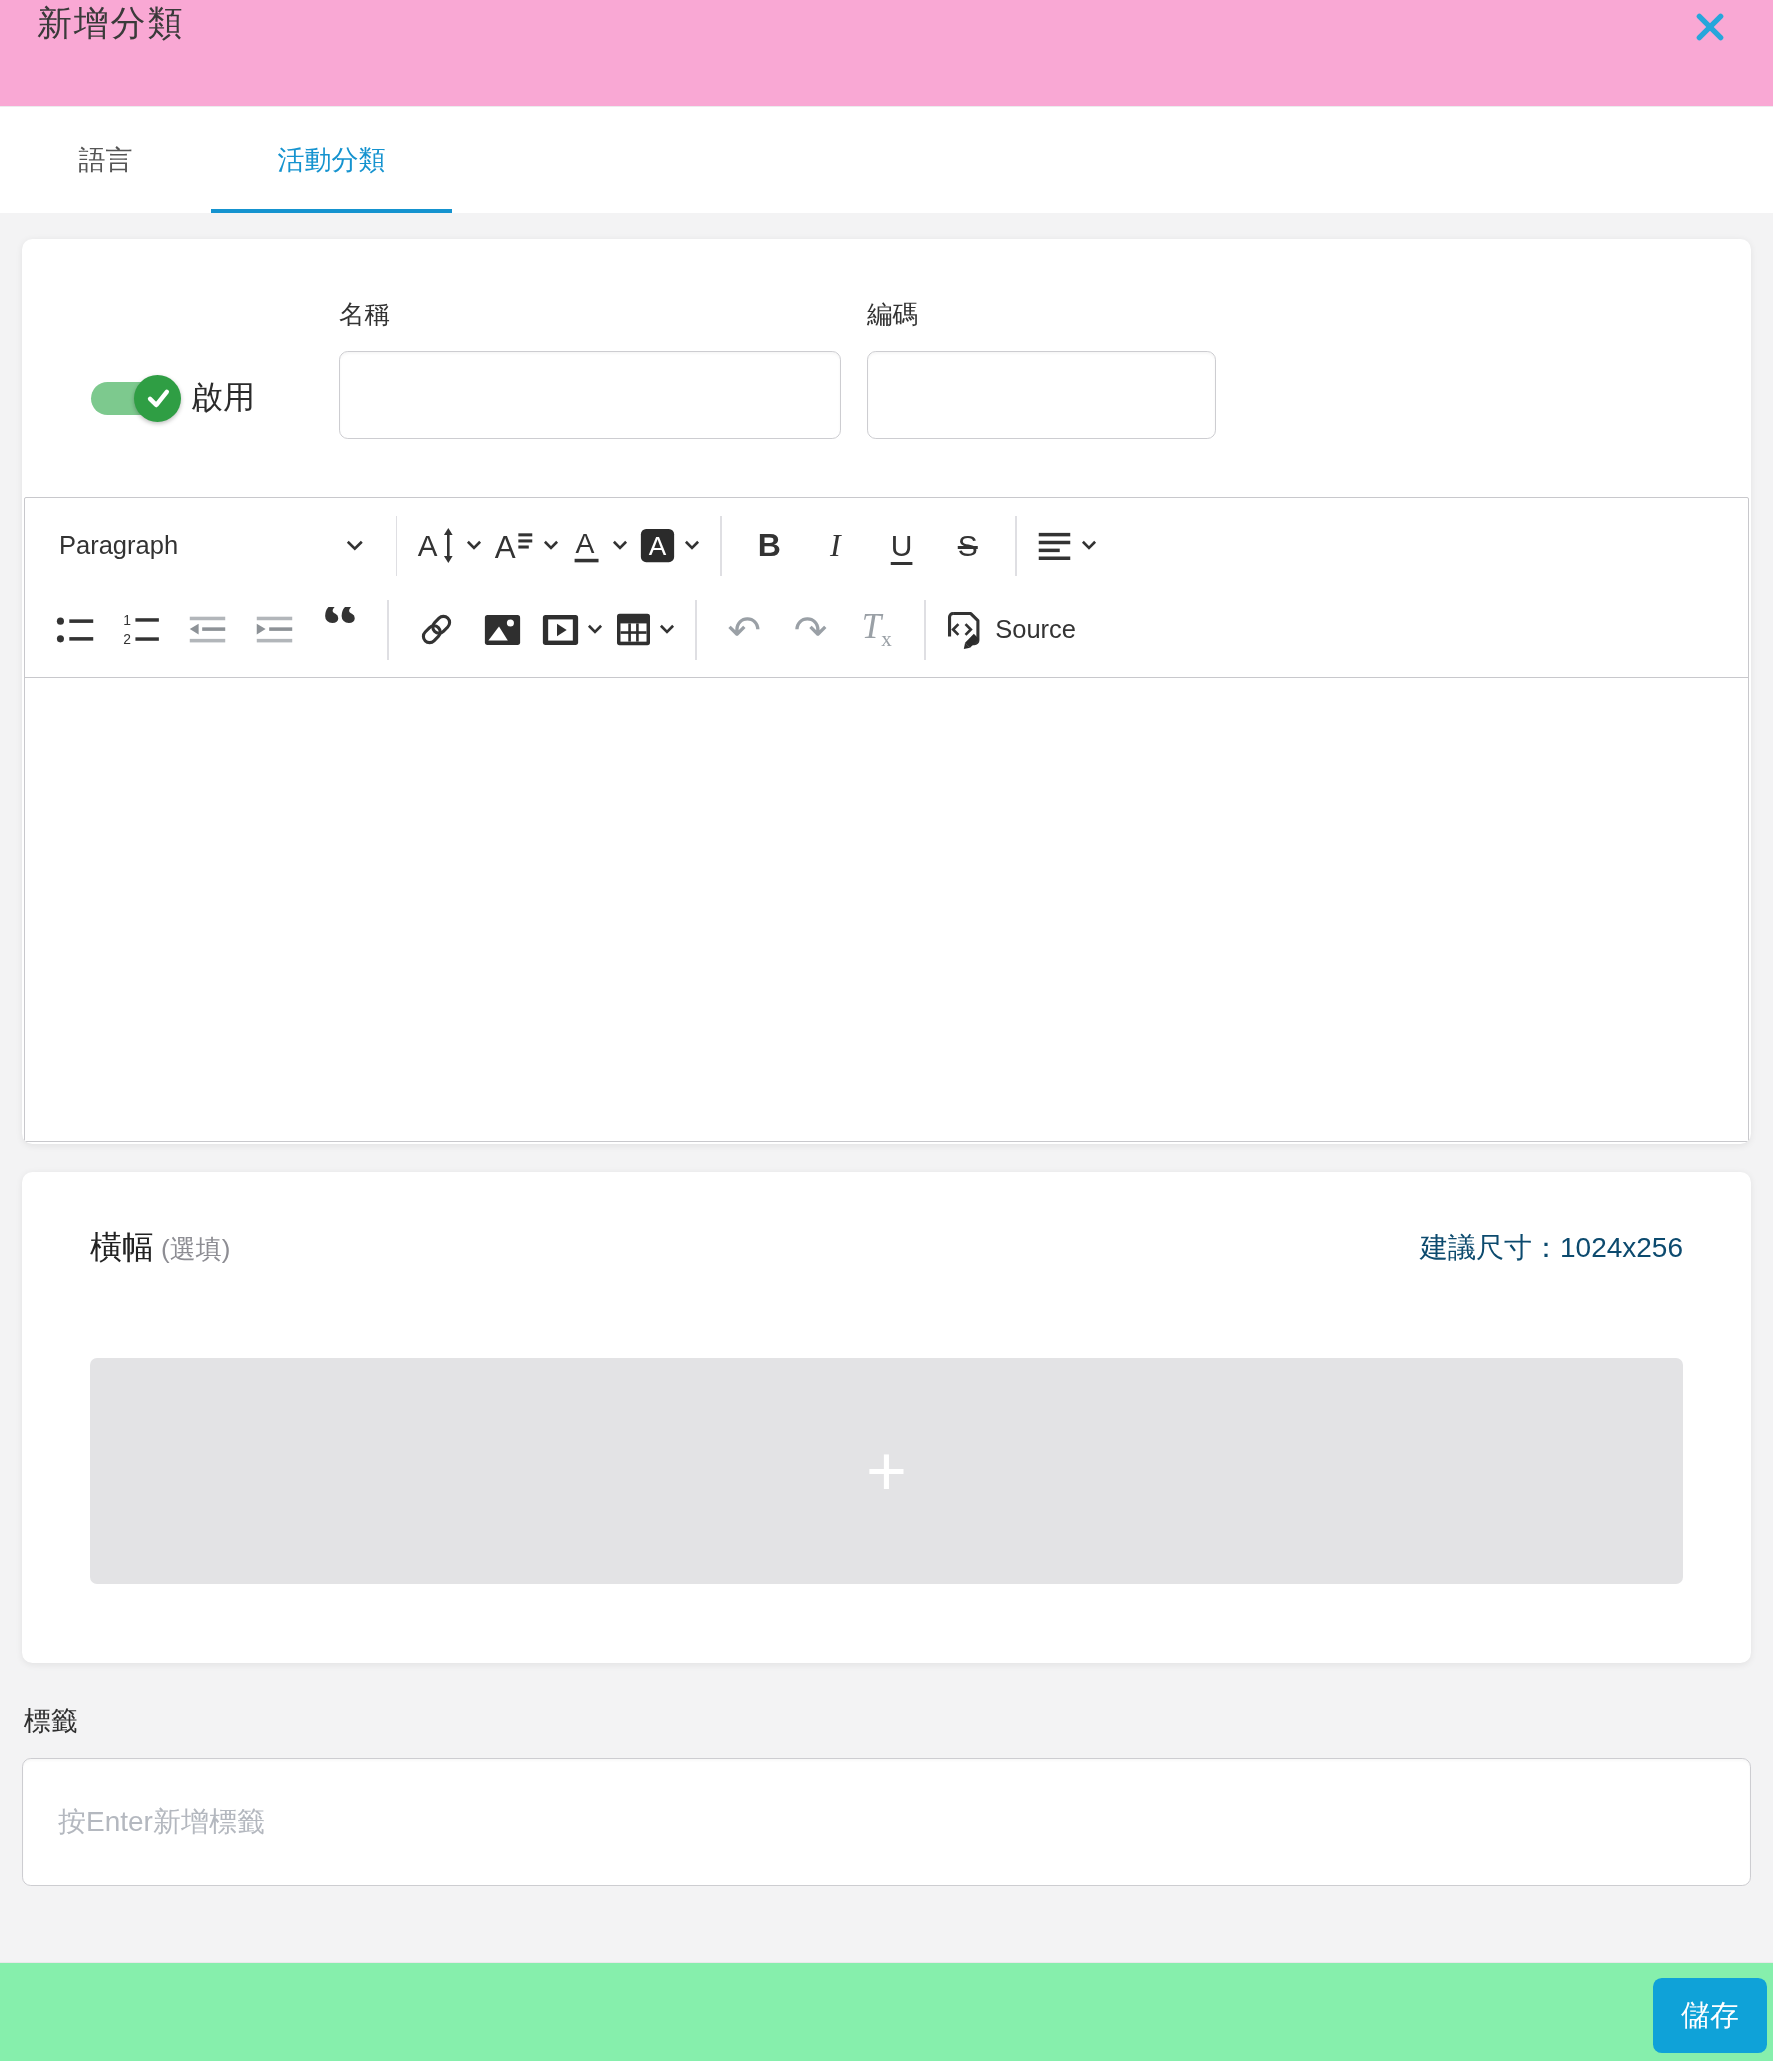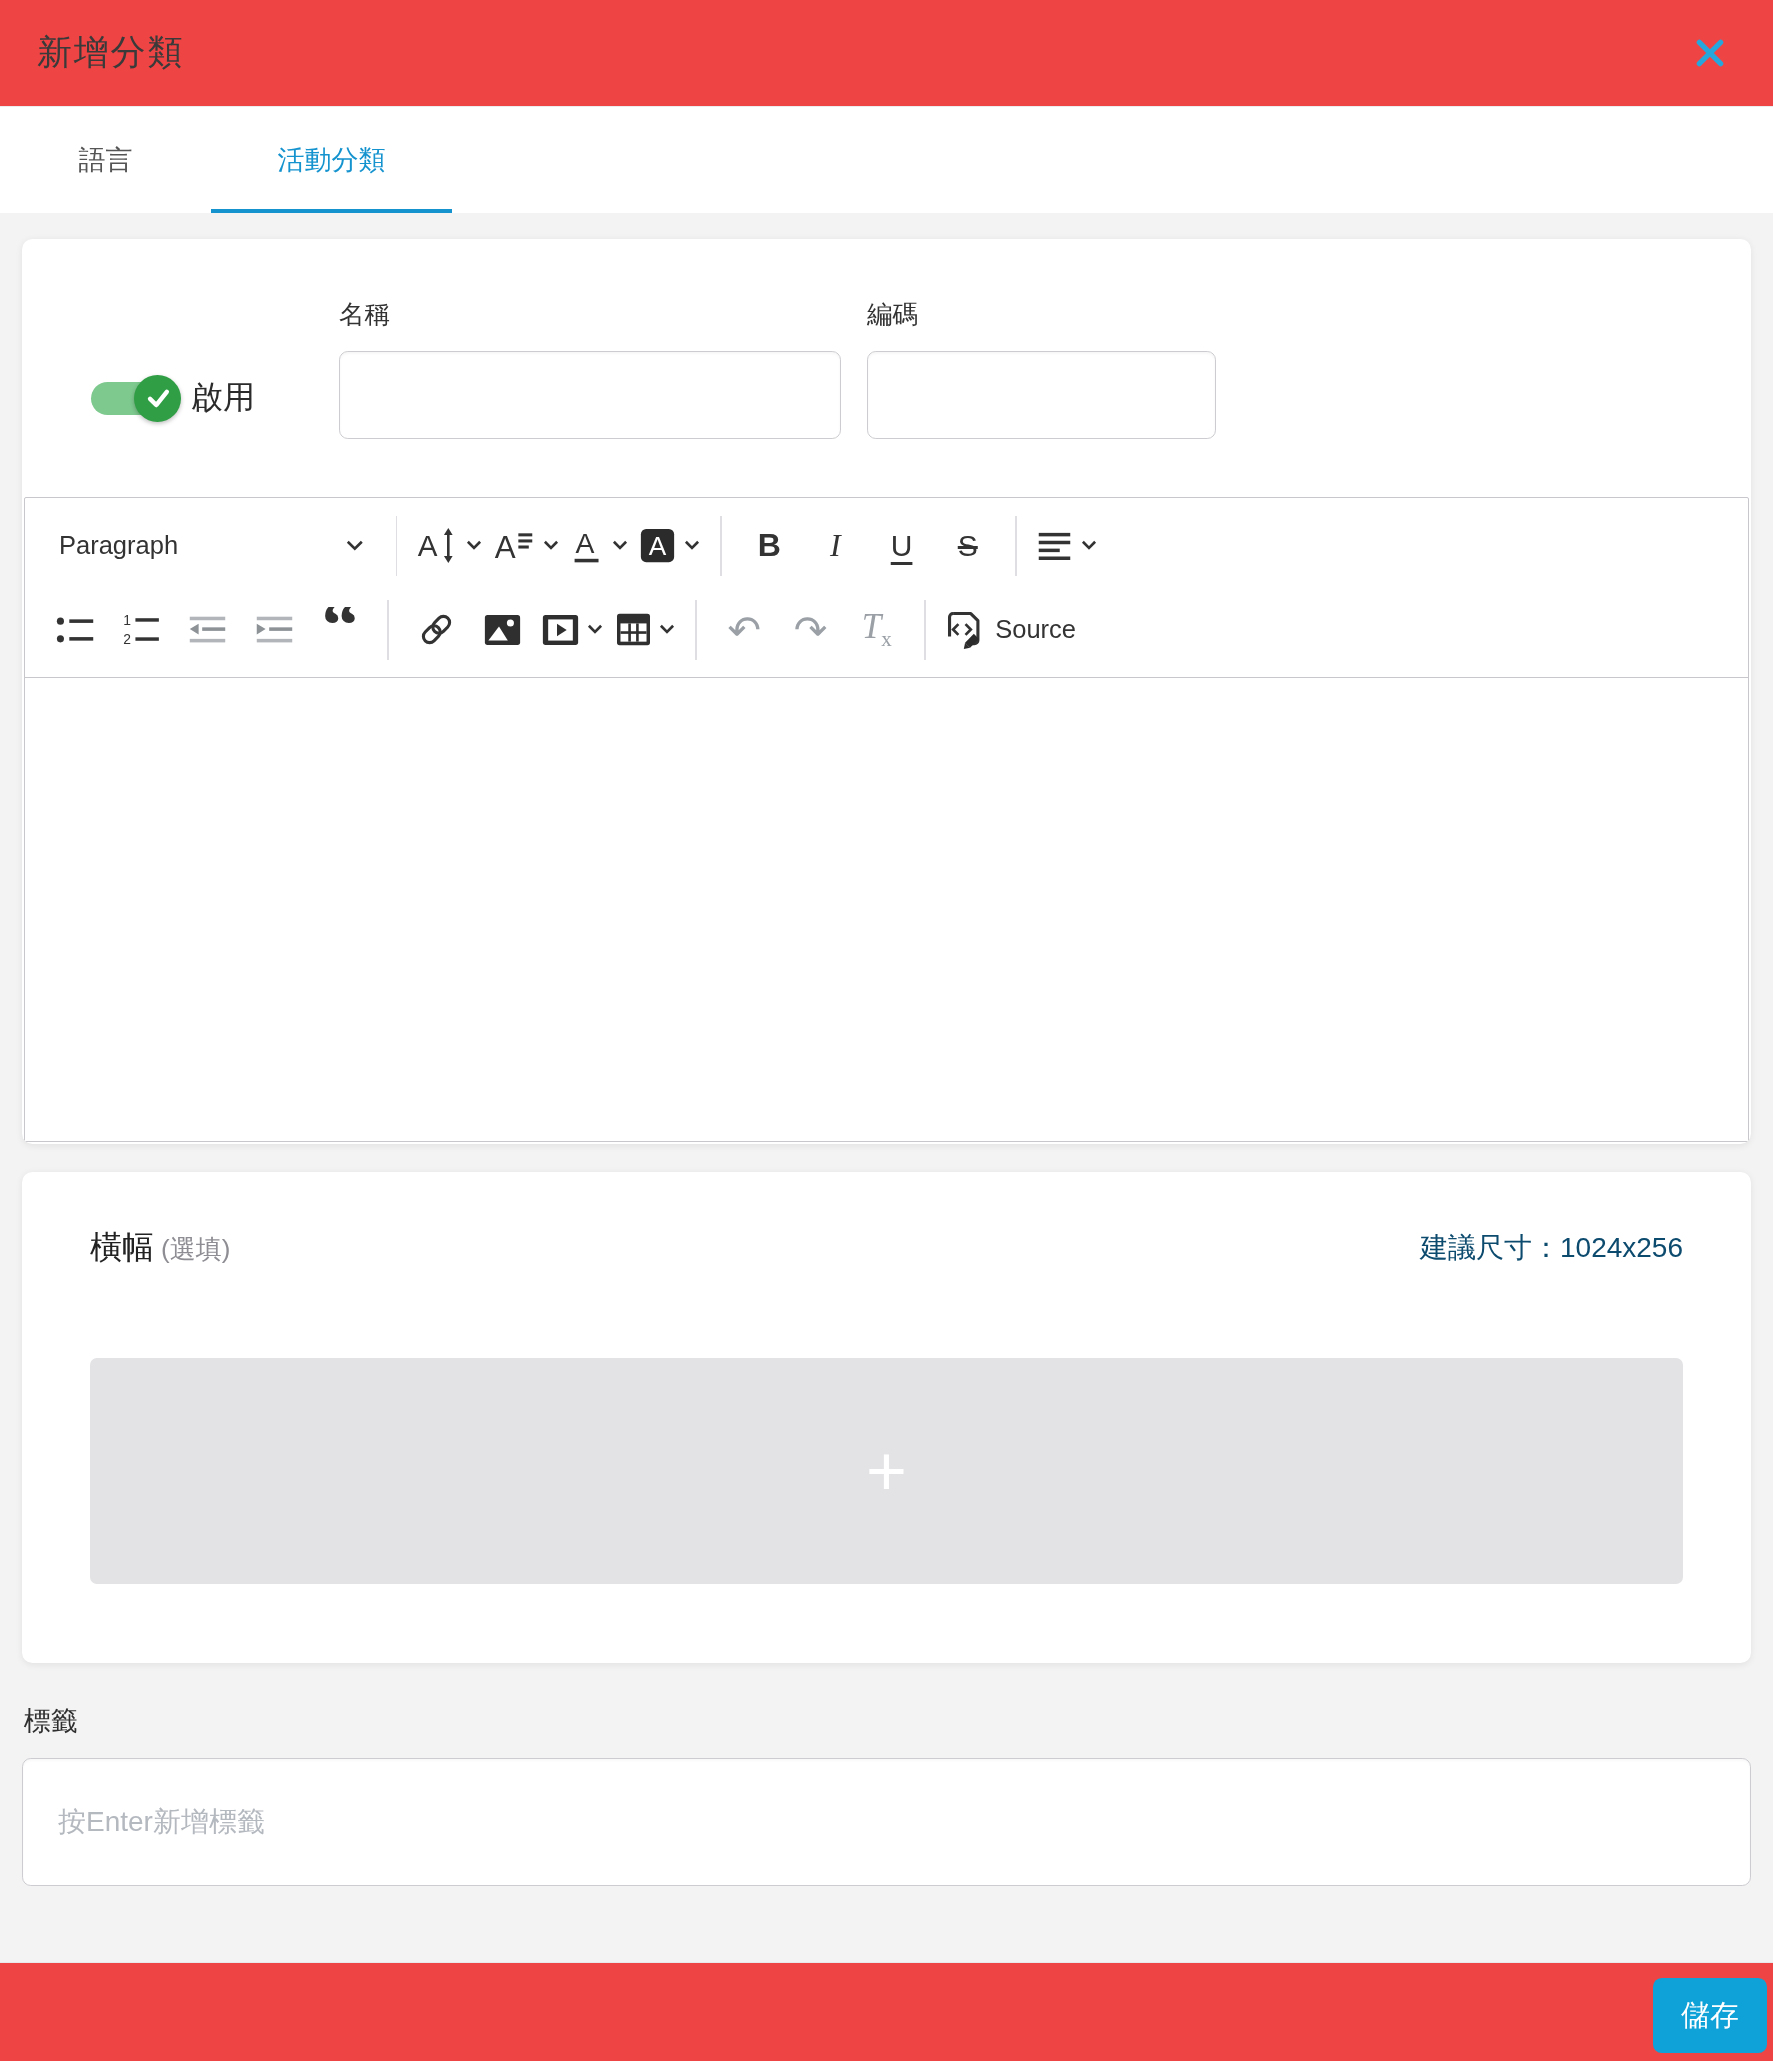--- a/index.html
+++ b/index.html
@@ -6,22 +6,22 @@
   html,body { margin:0; padding:0; }
   body {
     width:1773px; height:2062px;
     font-family:"Liberation Sans","DejaVu Sans",sans-serif;
     color:#333; background:#fff;
   }
   .modal { width:1773px; height:2062px; display:flex; flex-direction:column; overflow:hidden; }
 
   
   .header {
-    height:112px; padding:0 37px; display:flex; align-items:center;
-    justify-content:space-between; border-bottom:1.8px solid #ececee; background:#ef4444;
+    height:112px; padding:0 37px; display:flex; align-items:flex-start;
+    justify-content:space-between; border-bottom:1.8px solid #ececee; background:#f9a8d4;
   }
   .title { font-size:35px; color:#3a3a3a; letter-spacing:1.8px; }
   .close-btn { width:53px; height:53px; display:flex; align-items:center; justify-content:center; cursor:pointer; }
 
   
   .tabs { height:112px; display:flex; background:#fff; }
   .tab { position:relative; display:flex; align-items:center; justify-content:center;
          font-size:27px; color:#555; cursor:pointer; }
   .tab-1 { width:241px; }
   .tab-2 { width:211px; }
@@ -92,21 +92,21 @@
   .tags-label { font-size:27px; color:#2f2f2f; margin:40px 0 0 1.8px; }
   .tags-input { margin-top:19.3px; width:100%; height:128px; border:1.8px solid #cdcdd1; border-radius:8.8px;
                 font-size:28px; padding:0 35px; outline:none; background:#fff; color:#333;
                 box-shadow:inset 0 1.8px 2.6px rgba(0,0,0,0.03);
                 font-family:"Liberation Sans","DejaVu Sans",sans-serif; }
   .tags-input::placeholder { color:#b4b8bf; }
   .text-input::placeholder { color:#b4b8bf; }
   .body-spacer { height:76px; }
 
   
-  .footer { height:105px; background:#ef4444; border-top:0.9px solid #e8e8ea; position:relative;padding-left:20px; }
+  .footer { height:105px; background:#86efac; border-top:0.9px solid #e8e8ea; position:relative;padding-left:20px; }
   .save-btn { position:absolute; top:15px; right:6.1px; width:114px; height:75px;
               background:#0fa2d8; border:none; border-radius:8.8px; color:#fff; font-size:29px;
               display:flex; align-items:center; justify-content:center; cursor:pointer;
               font-family:"Liberation Sans","DejaVu Sans",sans-serif; }
 
   svg { display:block; }
 </style>
 </head>
 <body>
 

